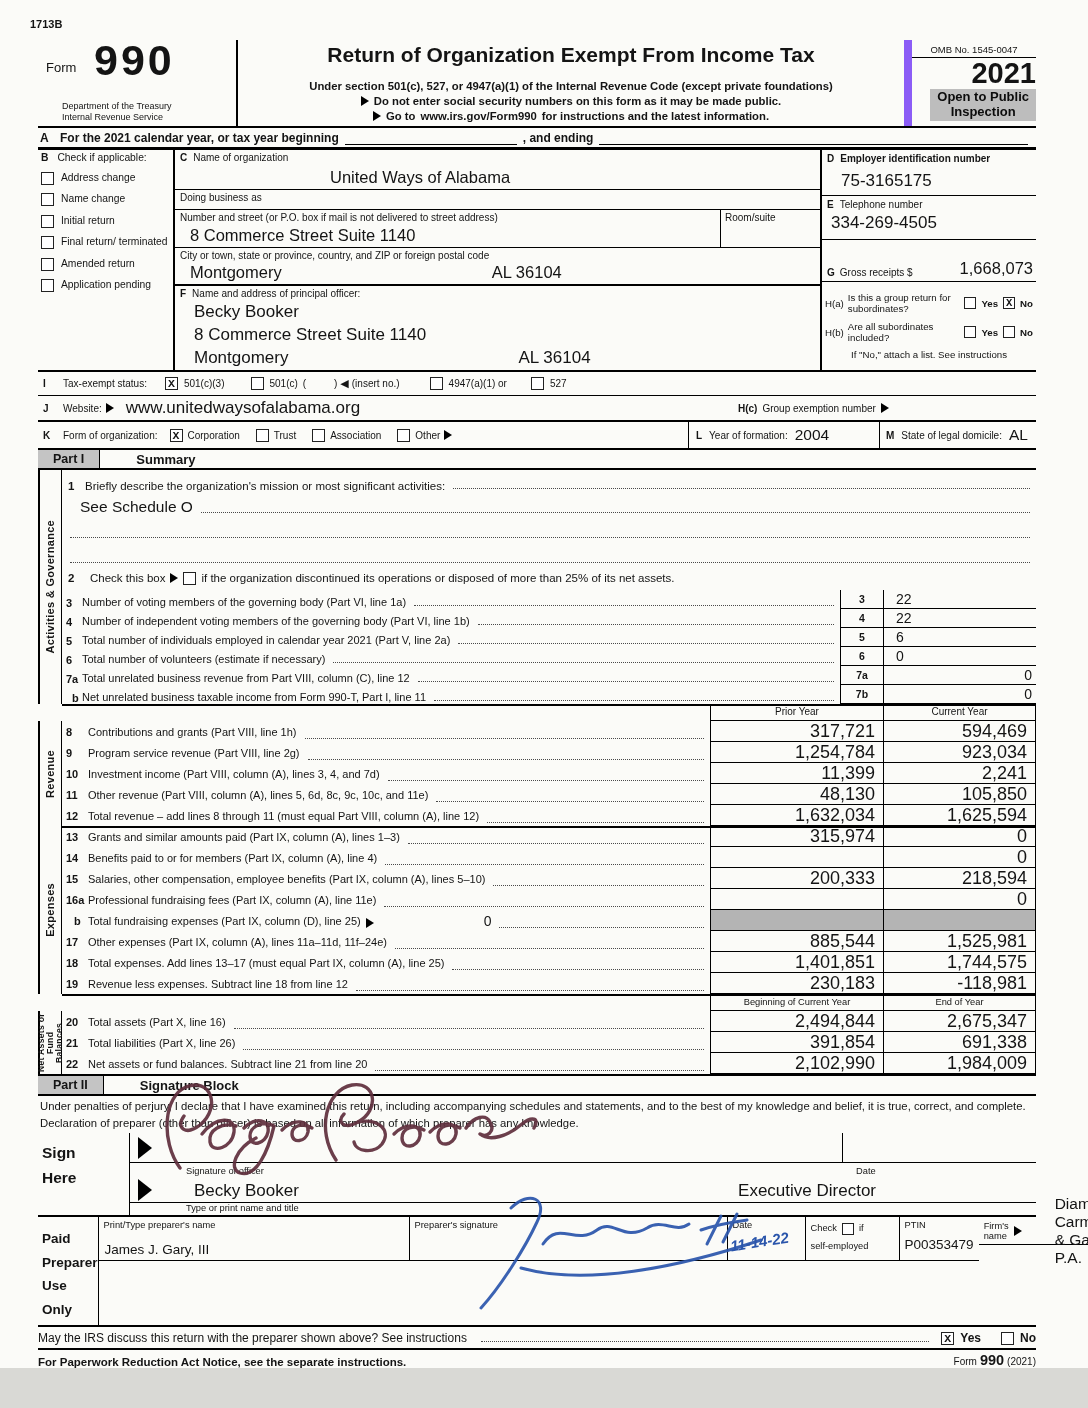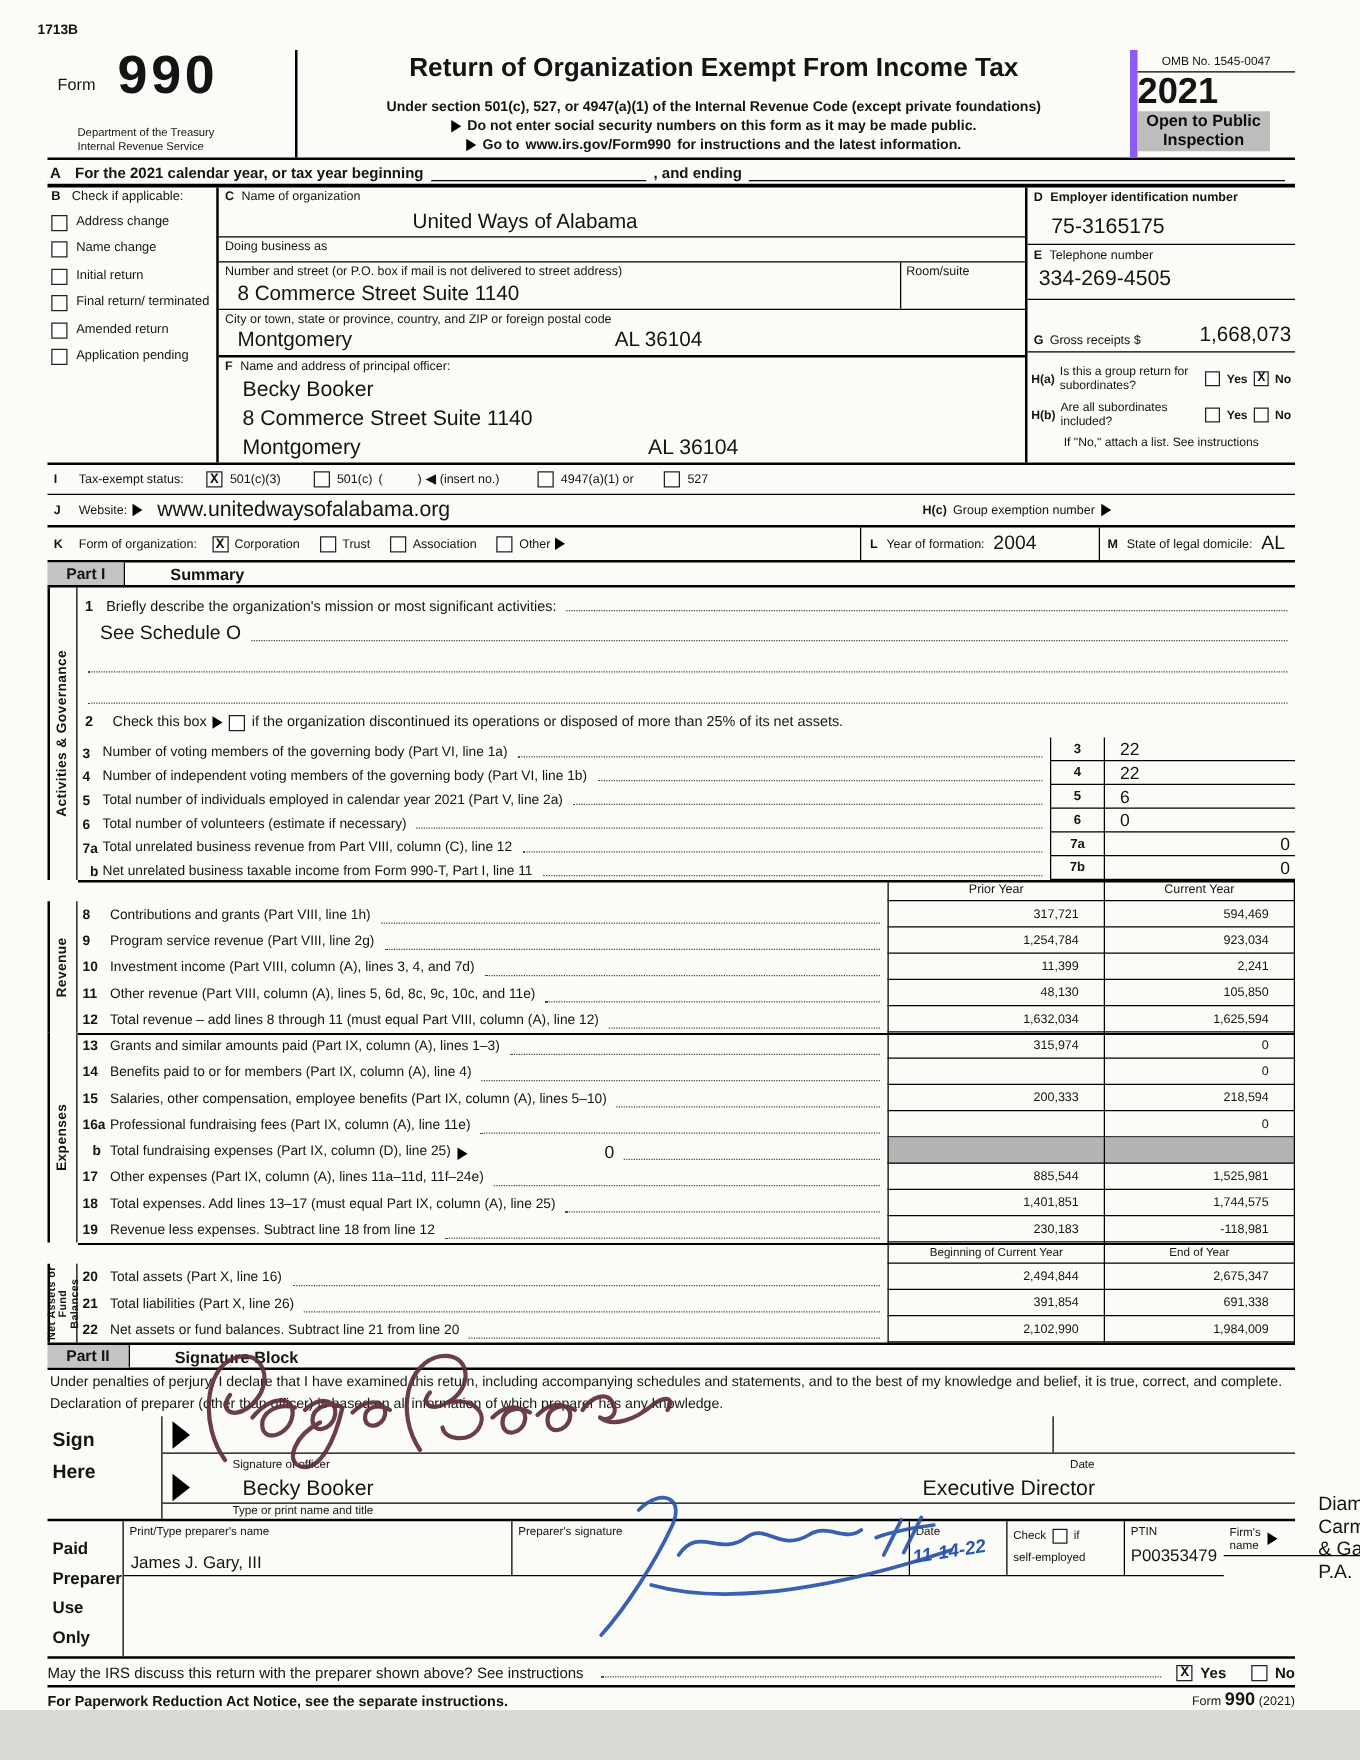--- a/index.html
+++ b/index.html
@@ -21,21 +21,21 @@
   #hdr{left:38px;top:40px;width:998px;height:88px;border-bottom:2.5px solid #000;display:flex}
   .hdr-left{width:200px;border-right:2px solid #000;position:relative}
   .form-word{position:absolute;left:8px;top:20px;font-size:13px}
   .form-990{position:absolute;left:56px;top:-4px;font-size:43px;font-weight:800;letter-spacing:3px}
   .dept{position:absolute;left:24px;bottom:3px;font-size:9px;line-height:1.2}
   .hdr-center{flex:1;text-align:center;padding-top:3px}
   .title{font-size:21px;font-weight:bold;line-height:1.1}
   .sub{font-size:11.3px;font-weight:bold;margin-top:14px}
   .bullet{font-size:11.3px;font-weight:bold;margin-top:3px;display:flex;justify-content:center;align-items:center;gap:5px}
   .tri-sm{flex:none;width:0;height:0;border-top:5px solid transparent;border-bottom:5px solid transparent;border-left:8px solid #000;display:inline-block}
-  .hdr-right{width:132px;border-left:6px solid #8b5cf6;display:flex;flex-direction:column;align-items:flex-start}
+  .hdr-right{width:132px;border-left:8px solid #8b5cf6;display:flex;flex-direction:column;align-items:flex-end}
   .omb{font-size:9.5px;width:100%;text-align:center;padding:4px 0 2px;border-bottom:1.5px solid #000}
   .year{font-size:29px;font-weight:800;line-height:1.05}
   .openbox{background:#bdbdbd;font-weight:bold;font-size:13px;text-align:center;line-height:1.12;padding:1px 7px;margin-top:1px;color:#0c0c0c}
   
   #rowA{left:38px;top:128px;width:998px;height:22px;border-bottom:3px solid #000;display:flex;align-items:flex-end;font-size:12px;font-weight:bold;padding:0 2px 2px}
   .uline{border-bottom:1.5px solid #000;height:12px;margin:0 6px}
   
   #idblock{left:38px;top:150px;width:998px;height:222px;display:flex;border-bottom:2.5px solid #000}
   .colB{width:137px;border-right:2px solid #000;padding:2px 3px;font-size:10.3px}
   .bhead{display:flex;gap:9px}
@@ -55,21 +55,21 @@
   .c5 .l{font-size:17px;margin:3px 0 0 14px}
   .colD{width:214px;display:flex;flex-direction:column;font-size:10px}
   .d1{height:46px;border-bottom:1.5px solid #000;padding:3px 5px}
   .d1 .val{margin:7px 0 0 14px;font-size:17px}
   .d2{height:44px;border-bottom:1.5px solid #000;padding:3px 5px}
   .d2 .val{margin:3px 0 0 4px;font-size:17px}
   .d3{height:42px;border-bottom:1.5px solid #000;display:flex;align-items:flex-end;padding:0 3px 3px 5px}
   .d3 .val{flex:1;text-align:right;font-size:16.5px}
   .d4{flex:1;padding:3px 3px 0 3px;font-size:9.7px}
   .hrow{display:flex;align-items:center;margin-top:7px;gap:4px}
-  .hrow .hid{font-weight:bold;flex:none}
+  .hrow .hid{font-weight:normal;flex:none}
   .hrow .yn{margin-left:auto;display:flex;align-items:center;gap:5px;font-weight:bold}
   .hnote{margin:6px 0 0 26px}
   
   #rowI{left:38px;top:372px;width:998px;height:24px;border-bottom:1.5px solid #000;display:flex;align-items:center;font-size:10px;padding:0 5px}
   #rowJ{left:38px;top:396px;width:998px;height:26px;border-bottom:2px solid #000;display:flex;align-items:center;font-size:10px;padding:0 5px;position:absolute}
   #rowK{left:38px;top:422px;width:998px;height:26px;display:flex;align-items:stretch;font-size:10px}
   .kmain{flex:1;display:flex;align-items:center;padding:0 5px}
   .kl{width:192px;border:1.5px solid #000;border-top:none;border-bottom:none;display:flex;align-items:center;padding:0 7px;gap:7px}
   .km{width:156px;display:flex;align-items:center;padding:0 6px;gap:7px}
   .idw{width:20px;font-weight:bold;flex:none}
@@ -97,21 +97,21 @@
   .gval.left{padding-left:12px}
   .gval.right{justify-content:flex-end;padding-right:4px}
   .thead{height:17px;display:flex;box-shadow:inset 0 2px 0 #000}
   .thcell{flex:none;border-right:1px solid #000;border-bottom:1px solid #000;border-left:1px solid #000;font-size:10px;font-weight:normal;text-align:center;line-height:16px}
   .thcell.c2x{border-left:none}
   .w-prior{width:174px}.w-cur{width:152px}
   .trow{height:21px;display:flex;font-size:11px}
   .trow.sep{box-shadow:inset 0 2px 0 #000}
   .tlead{width:26px;font-weight:bold;padding-left:4px;display:flex;align-items:center;flex:none}
   .tlabel{display:flex;align-items:center}
-  .tcell{flex:none;border-right:1px solid #000;border-bottom:1px solid #000;font-size:10px;display:flex;align-items:center;justify-content:flex-end;padding-right:20px}
+  .tcell{flex:none;border-right:1px solid #000;border-bottom:1px solid #000;font-size:18px;display:flex;align-items:center;justify-content:flex-end;padding-right:8px}
   .tcell.first{border-left:1px solid #000}
   .tcell.shade{background:#b4b4b4}
   .nethead{height:17px;display:flex;box-shadow:inset 0 2px 0 #000}
   .nethead .thcell{font-size:9.3px}
   
   #part2bar{left:38px;top:1074px}
   #perjury{left:38px;top:1098px;width:990px;font-size:11.3px;line-height:1.5;padding-left:2px}
   #signblock{left:38px;top:1133px;width:998px;height:84px;border-bottom:2.5px solid #000;display:flex}
   .sleft{width:92px;border-right:1.5px solid #000;font-size:15.5px;font-weight:bold;padding:8px 0 0 4px;line-height:1.6}
   .sright{flex:1;display:flex;flex-direction:column}

